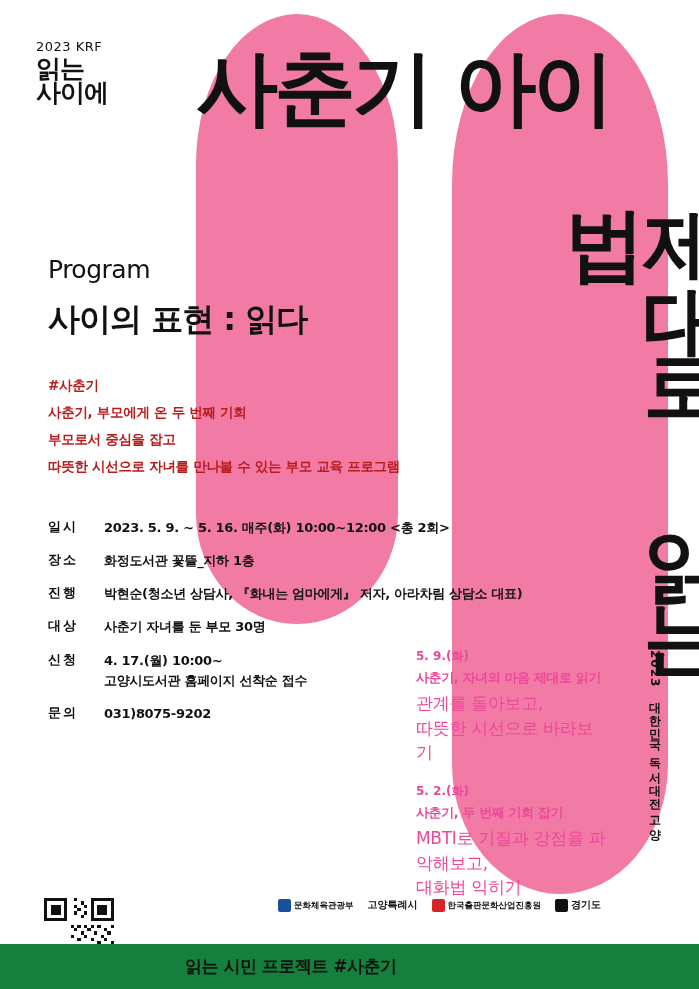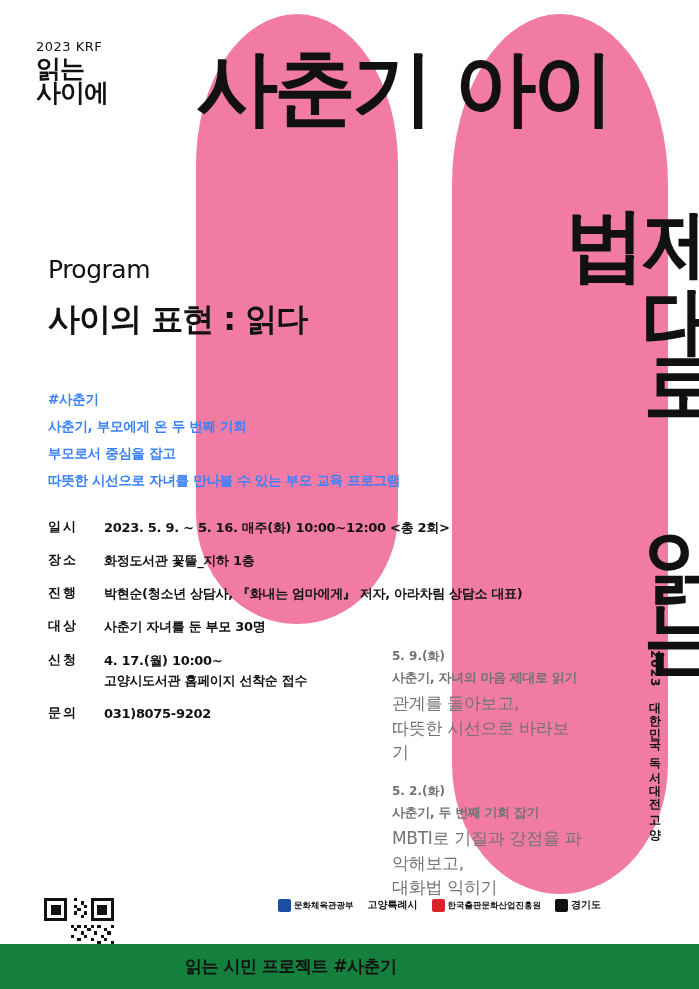--- a/index.html
+++ b/index.html
@@ -123,25 +123,25 @@
     font-size: 32px;
     font-weight: bold;
     color: #111111;
     letter-spacing: -1px;
   }
 
   
   .desc {
     position: absolute;
     left: 48px;
-    top: 386px;
+    top: 372px;
     z-index: 6;
     font-size: 13.5px;
     font-weight: bold;
-    color: #3b82f6;
+    color: #b91c1c;
     line-height: 2.0;
     letter-spacing: -0.3px;
   }
   .desc div { white-space: nowrap; }
 
   
   .info {
     position: absolute;
     left: 48px;
     top: 518px;
@@ -163,24 +163,24 @@
   .info-val {
     font-weight: bold;
     letter-spacing: -0.3px;
     line-height: 1.55;
     white-space: nowrap;
   }
 
   
   .sessions {
     position: absolute;
-    left: 392px;
+    left: 416px;
     top: 648px;
     z-index: 6;
-    color: #737373;
+    color: #ec4899;
     width: 190px;
   }
   .sess-date {
     font-size: 12px;
     font-weight: bold;
     margin-bottom: 4px;
   }
   .sess-title {
     font-size: 13px;
     font-weight: bold;

